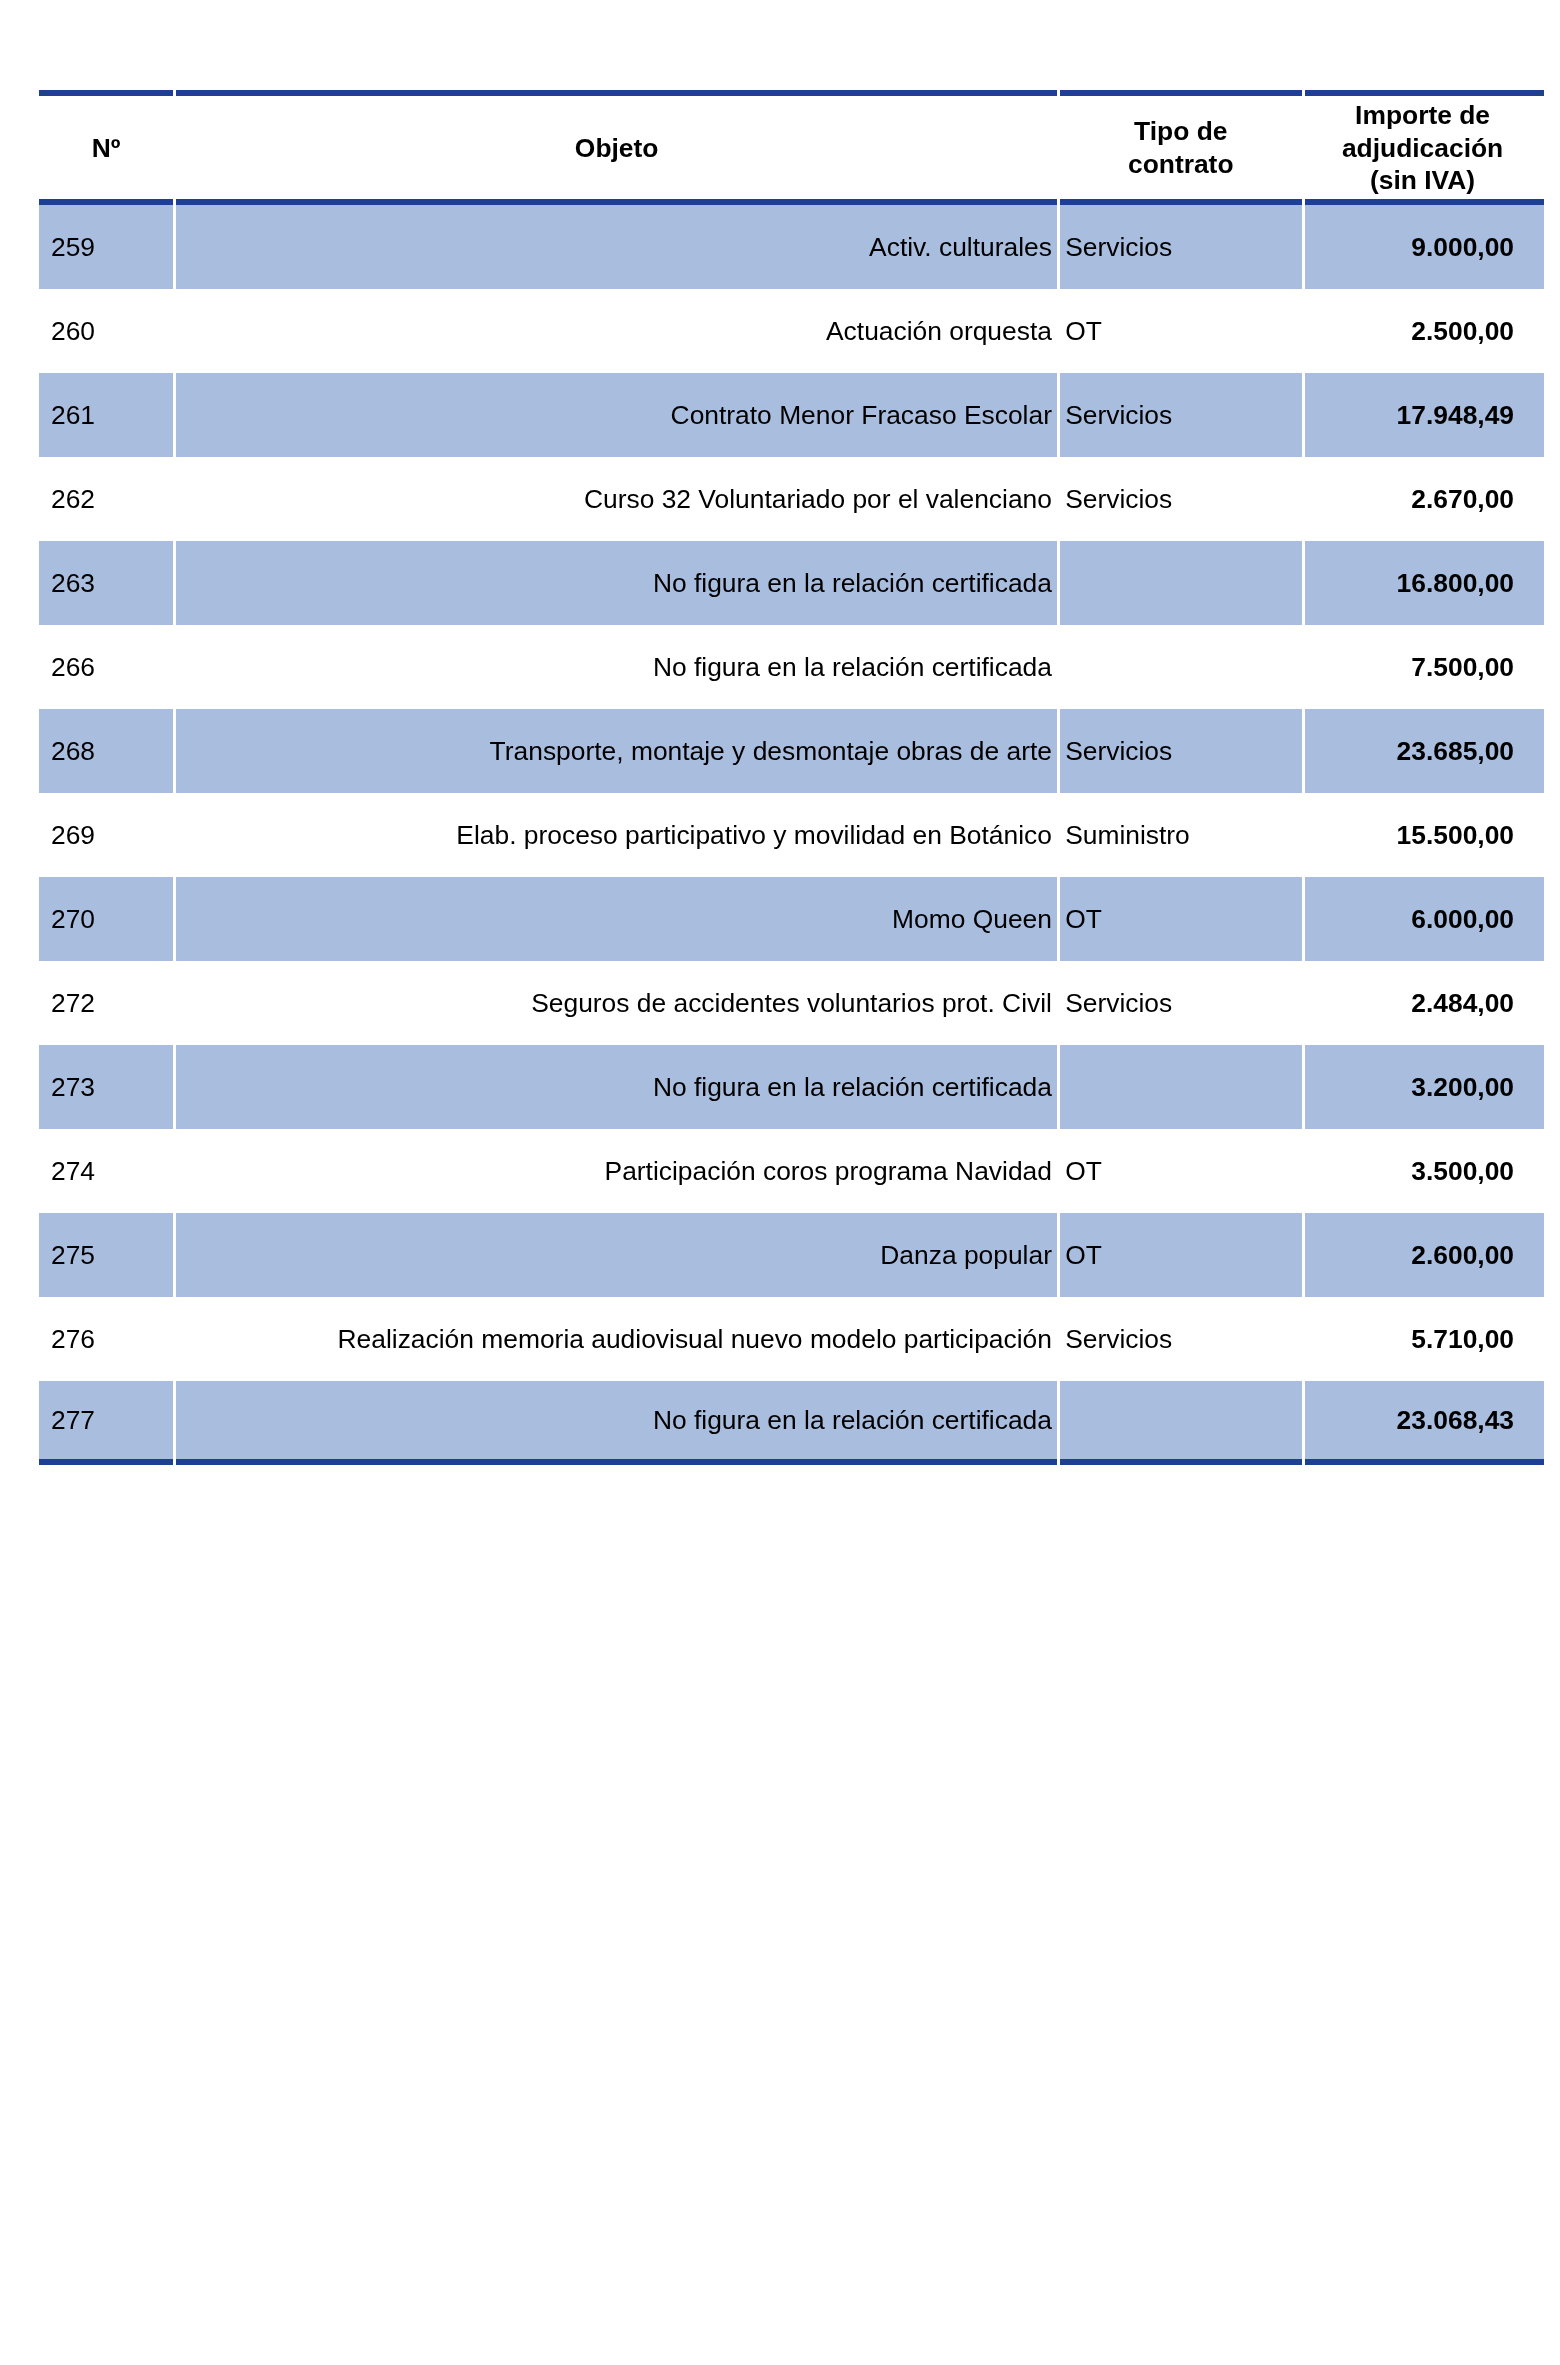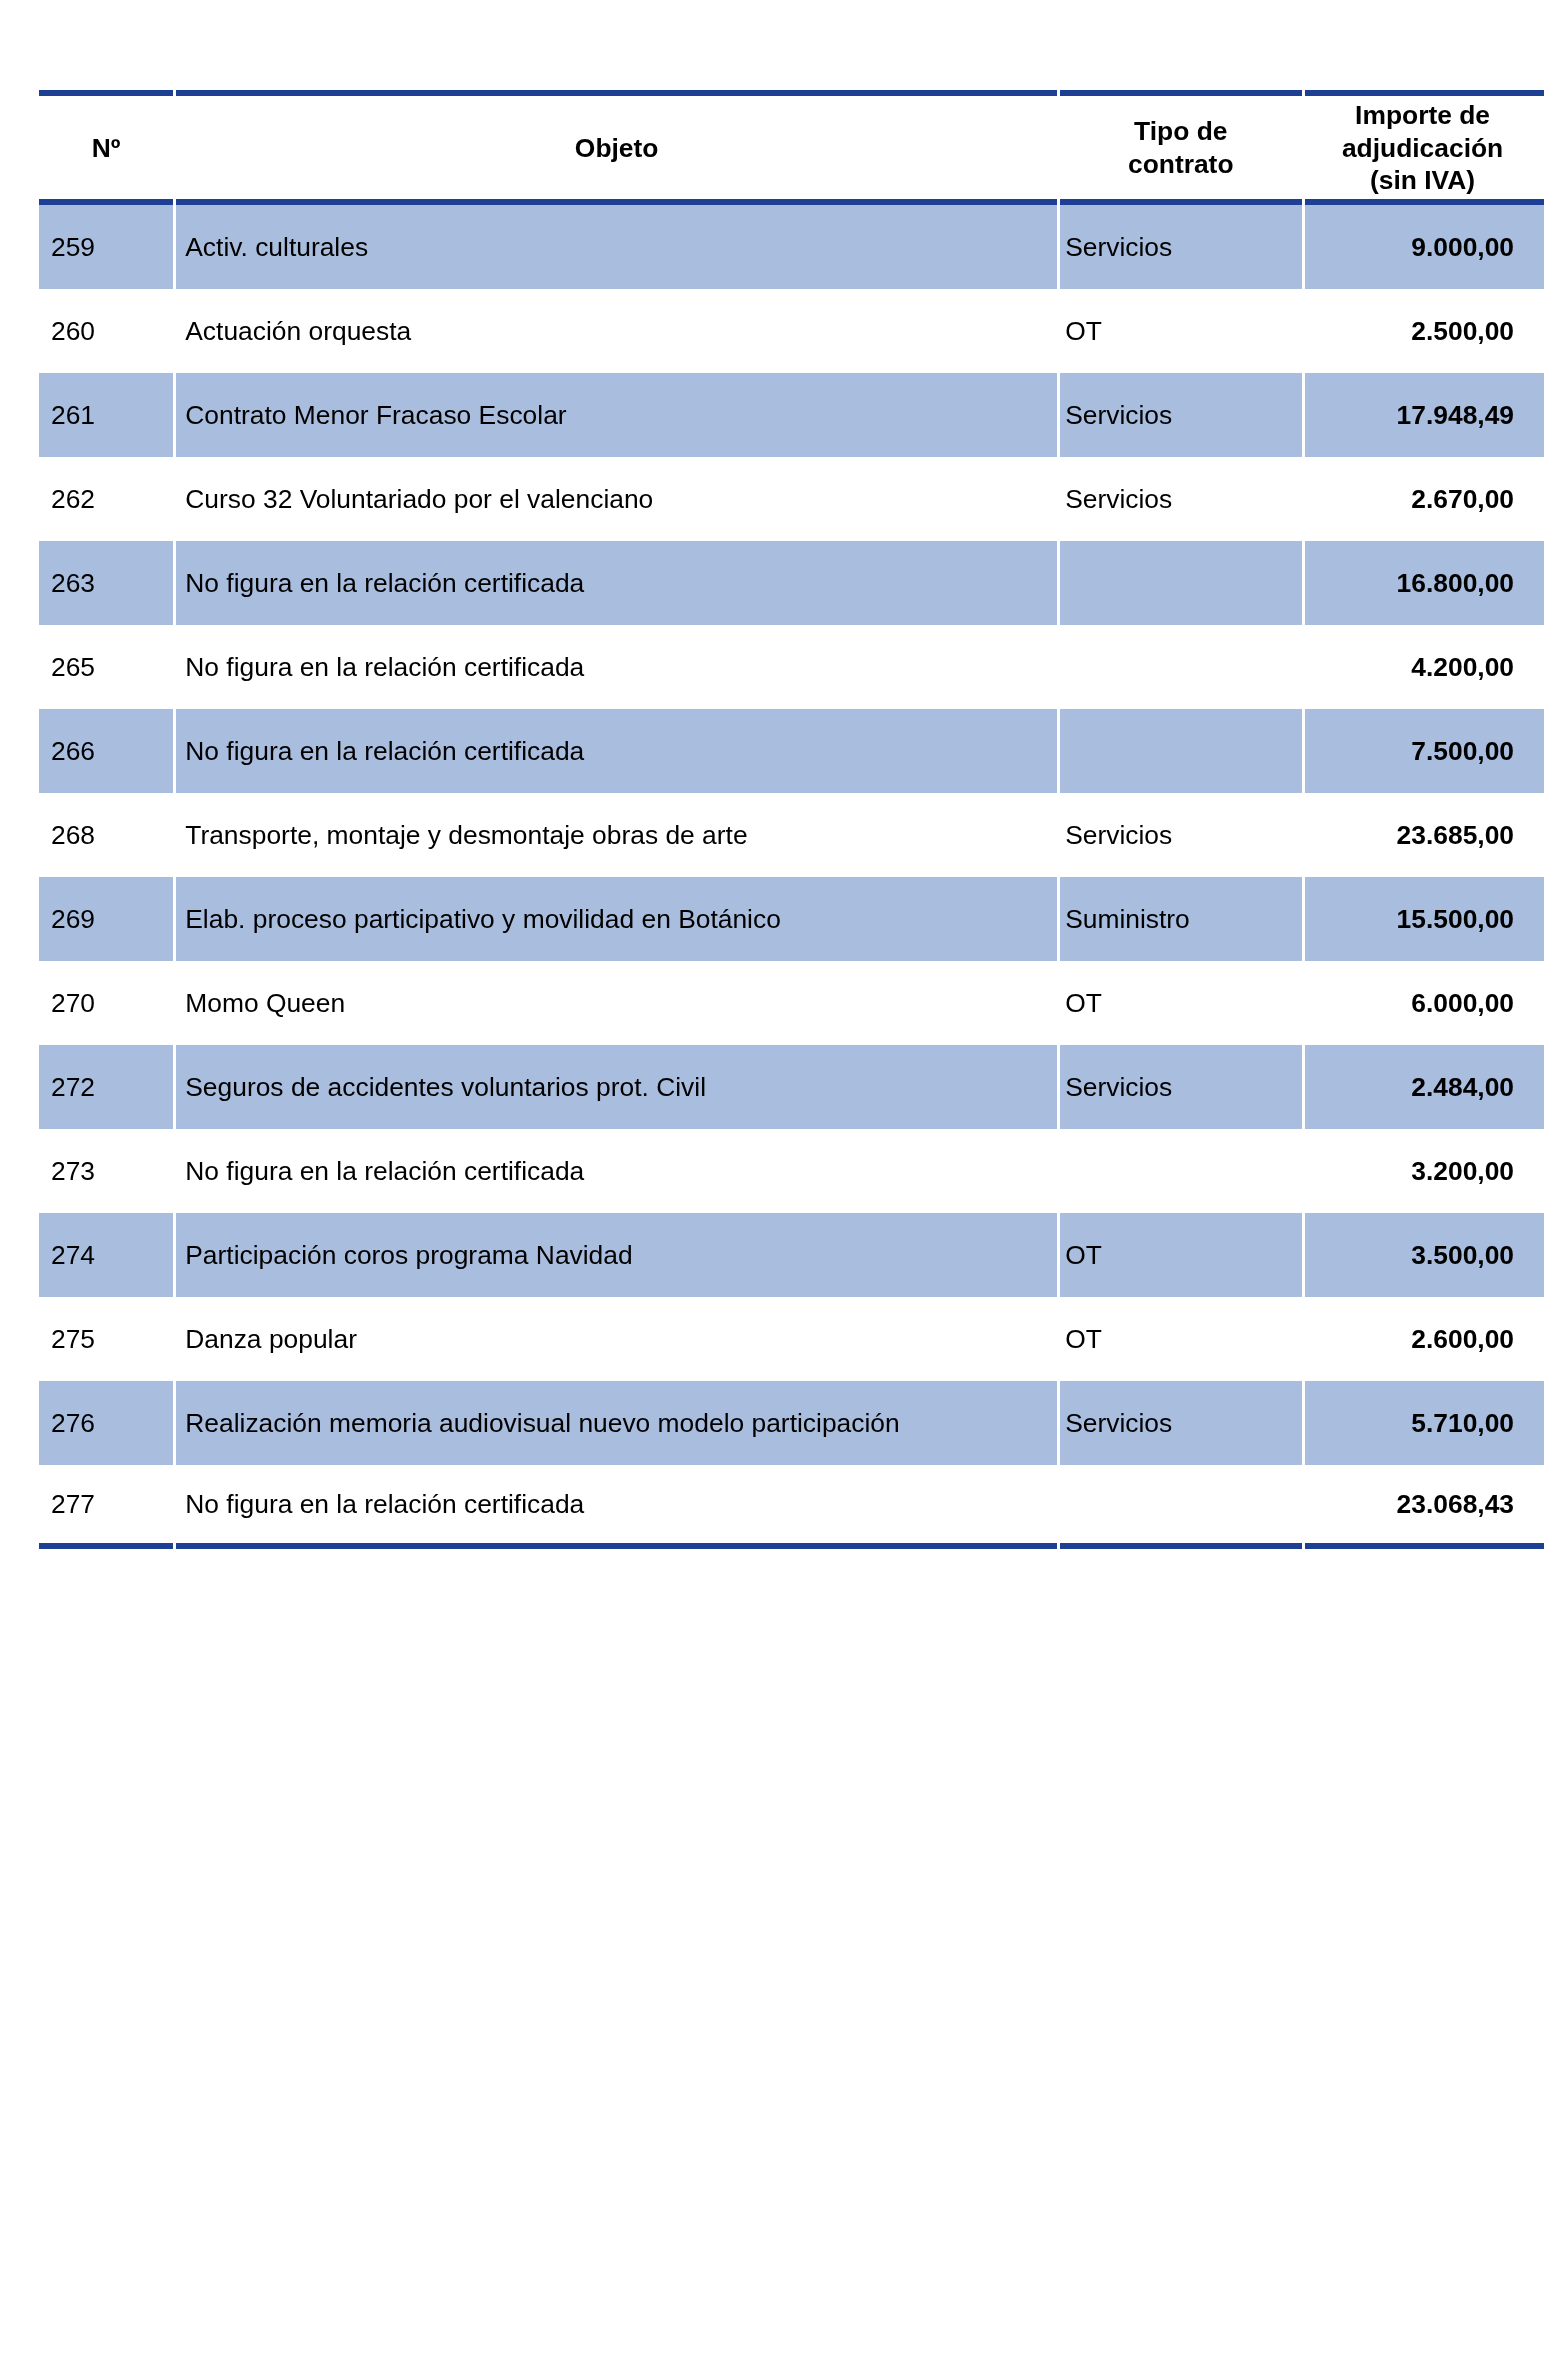--- a/index.html
+++ b/index.html
@@ -55,21 +55,21 @@
     height: 84px;
     vertical-align: middle;
     line-height: 1.15;
     padding: 1.7px 5.1px;
   }
   tbody tr:nth-child(odd) td { background: var(--band); }
   tbody tr:nth-child(even) td { background: #ffffff; }
   tbody tr:last-child td { border-bottom: 6.8px solid var(--border); }
 
   td.cell-num     { text-align: left; padding-left: 12px; }
-  td.cell-objeto  { text-align: left; padding-left: 9px; }
+  td.cell-objeto  { text-align: right; padding-left: 9px; }
   td.cell-tipo    { text-align: left; }
   td.cell-importe { text-align: right; padding-right: 30px; font-weight: bold; }
 </style>
 </head>
 <body>
 
 <div class="page">
   <table class="contracts">
     <colgroup>
       <col class="c-num">
@@ -111,26 +111,20 @@
           <td class="cell-num">262</td>
           <td class="cell-objeto">Curso 32 Voluntariado por el valenciano</td>
           <td class="cell-tipo">Servicios</td>
           <td class="cell-importe">2.670,00</td>
         </tr>
         <tr>
           <td class="cell-num">263</td>
           <td class="cell-objeto">No figura en la relación certificada</td>
           <td class="cell-tipo"></td>
           <td class="cell-importe">16.800,00</td>
-        </tr>
-        <tr>
-          <td class="cell-num">265</td>
-          <td class="cell-objeto">No figura en la relación certificada</td>
-          <td class="cell-tipo"></td>
-          <td class="cell-importe">4.200,00</td>
         </tr>
         <tr>
           <td class="cell-num">266</td>
           <td class="cell-objeto">No figura en la relación certificada</td>
           <td class="cell-tipo"></td>
           <td class="cell-importe">7.500,00</td>
         </tr>
         <tr>
           <td class="cell-num">268</td>
           <td class="cell-objeto">Transporte, montaje y desmontaje obras de arte</td>

